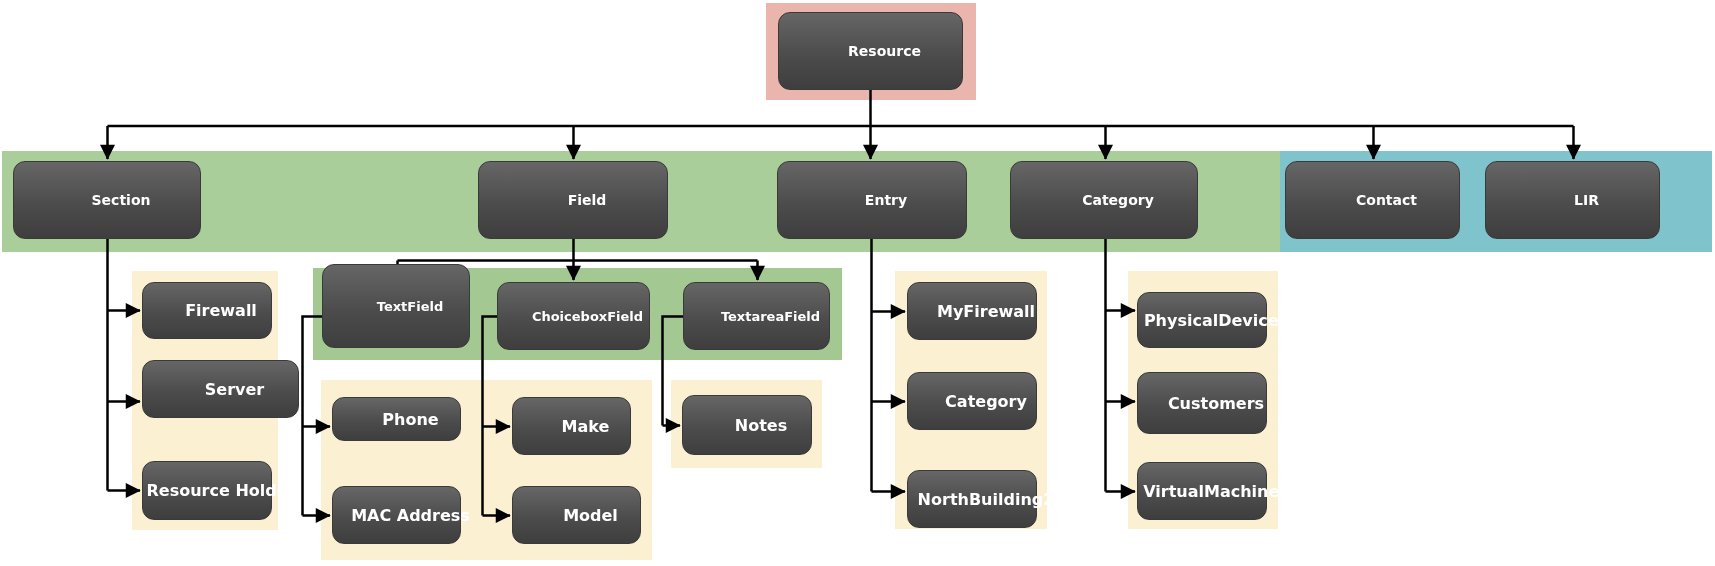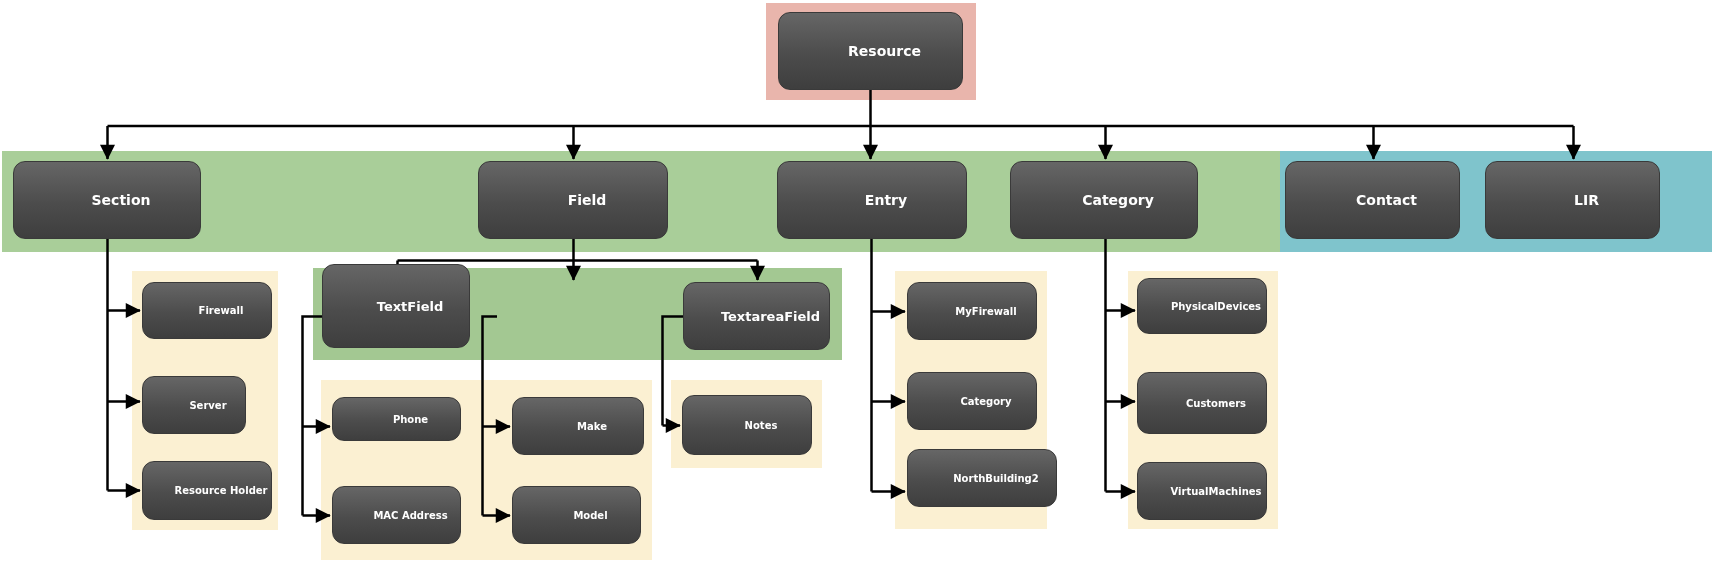--- a/index.html
+++ b/index.html
@@ -25,21 +25,21 @@
     border-radius:12px;
     color:var(--node-text,#ffffff);
     font-weight:700;
     display:flex;align-items:center;justify-content:center;
     white-space:nowrap;
     text-align:right;
     padding-left:28px;
   }
   .node.big{font-size:14px;}
   .node.mid{font-size:13px;}
-  .node.small{font-size:10px;}
+  .node.small{font-size:16px;}
 </style>
 </head>
 <body>
 
 <div class="wrap">
 
   <div class="panel p-pink" style="left:766px;top:3px;width:210px;height:97px"></div>
   <div class="panel p-green" style="left:2px;top:151px;width:1278px;height:101px"></div>
   <div class="panel p-blue" style="left:1280px;top:151px;width:432px;height:101px"></div>
   <div class="panel p-green2" style="left:313px;top:268px;width:529px;height:92px"></div>
@@ -117,33 +117,34 @@
   <div class="node big" style="left:778px;top:12px;width:185px;height:78px">Resource</div>
 
   <div class="node big" style="left:13px;top:161px;width:188px;height:78px">Section</div>
   <div class="node big" style="left:478px;top:161px;width:190px;height:78px">Field</div>
   <div class="node big" style="left:777px;top:161px;width:190px;height:78px">Entry</div>
   <div class="node big" style="left:1010px;top:161px;width:188px;height:78px">Category</div>
   <div class="node big" style="left:1285px;top:161px;width:175px;height:78px">Contact</div>
   <div class="node big" style="left:1485px;top:161px;width:175px;height:78px">LIR</div>
 
   <div class="node small" style="left:142px;top:282px;width:130px;height:57px">Firewall</div>
-  <div class="node small" style="left:142px;top:376px;width:104px;height:58px">Server</div>
+  <div class="node small" style="left:142px;top:360px;width:157px;height:58px">Server</div>
   <div class="node small" style="left:142px;top:461px;width:130px;height:59px">Resource Holder</div>
 
   <div class="node mid" style="left:322px;top:264px;width:148px;height:84px">TextField</div>
+  <div class="node mid" style="left:497px;top:282px;width:153px;height:68px">ChoiceboxField</div>
   <div class="node mid" style="left:683px;top:282px;width:147px;height:68px">TextareaField</div>
 
   <div class="node small" style="left:332px;top:397px;width:129px;height:44px">Phone</div>
   <div class="node small" style="left:332px;top:486px;width:129px;height:58px">MAC Address</div>
-  <div class="node small" style="left:512px;top:397px;width:132px;height:58px">Make</div>
+  <div class="node small" style="left:512px;top:397px;width:119px;height:58px">Make</div>
   <div class="node small" style="left:512px;top:486px;width:129px;height:58px">Model</div>
   <div class="node small" style="left:682px;top:395px;width:130px;height:60px">Notes</div>
 
   <div class="node small" style="left:907px;top:282px;width:130px;height:58px">MyFirewall</div>
   <div class="node small" style="left:907px;top:372px;width:130px;height:58px">Category</div>
-  <div class="node small" style="left:907px;top:449px;width:150px;height:58px">NorthBuilding2</div>
+  <div class="node small" style="left:907px;top:470px;width:130px;height:58px">NorthBuilding2</div>
 
-  <div class="node small" style="left:1137px;top:278px;width:130px;height:56px">PhysicalDevices</div>
+  <div class="node small" style="left:1137px;top:292px;width:130px;height:56px">PhysicalDevices</div>
   <div class="node small" style="left:1137px;top:372px;width:130px;height:62px">Customers</div>
   <div class="node small" style="left:1137px;top:462px;width:130px;height:58px">VirtualMachines</div>
 
 </div>
 
 </body></html>

